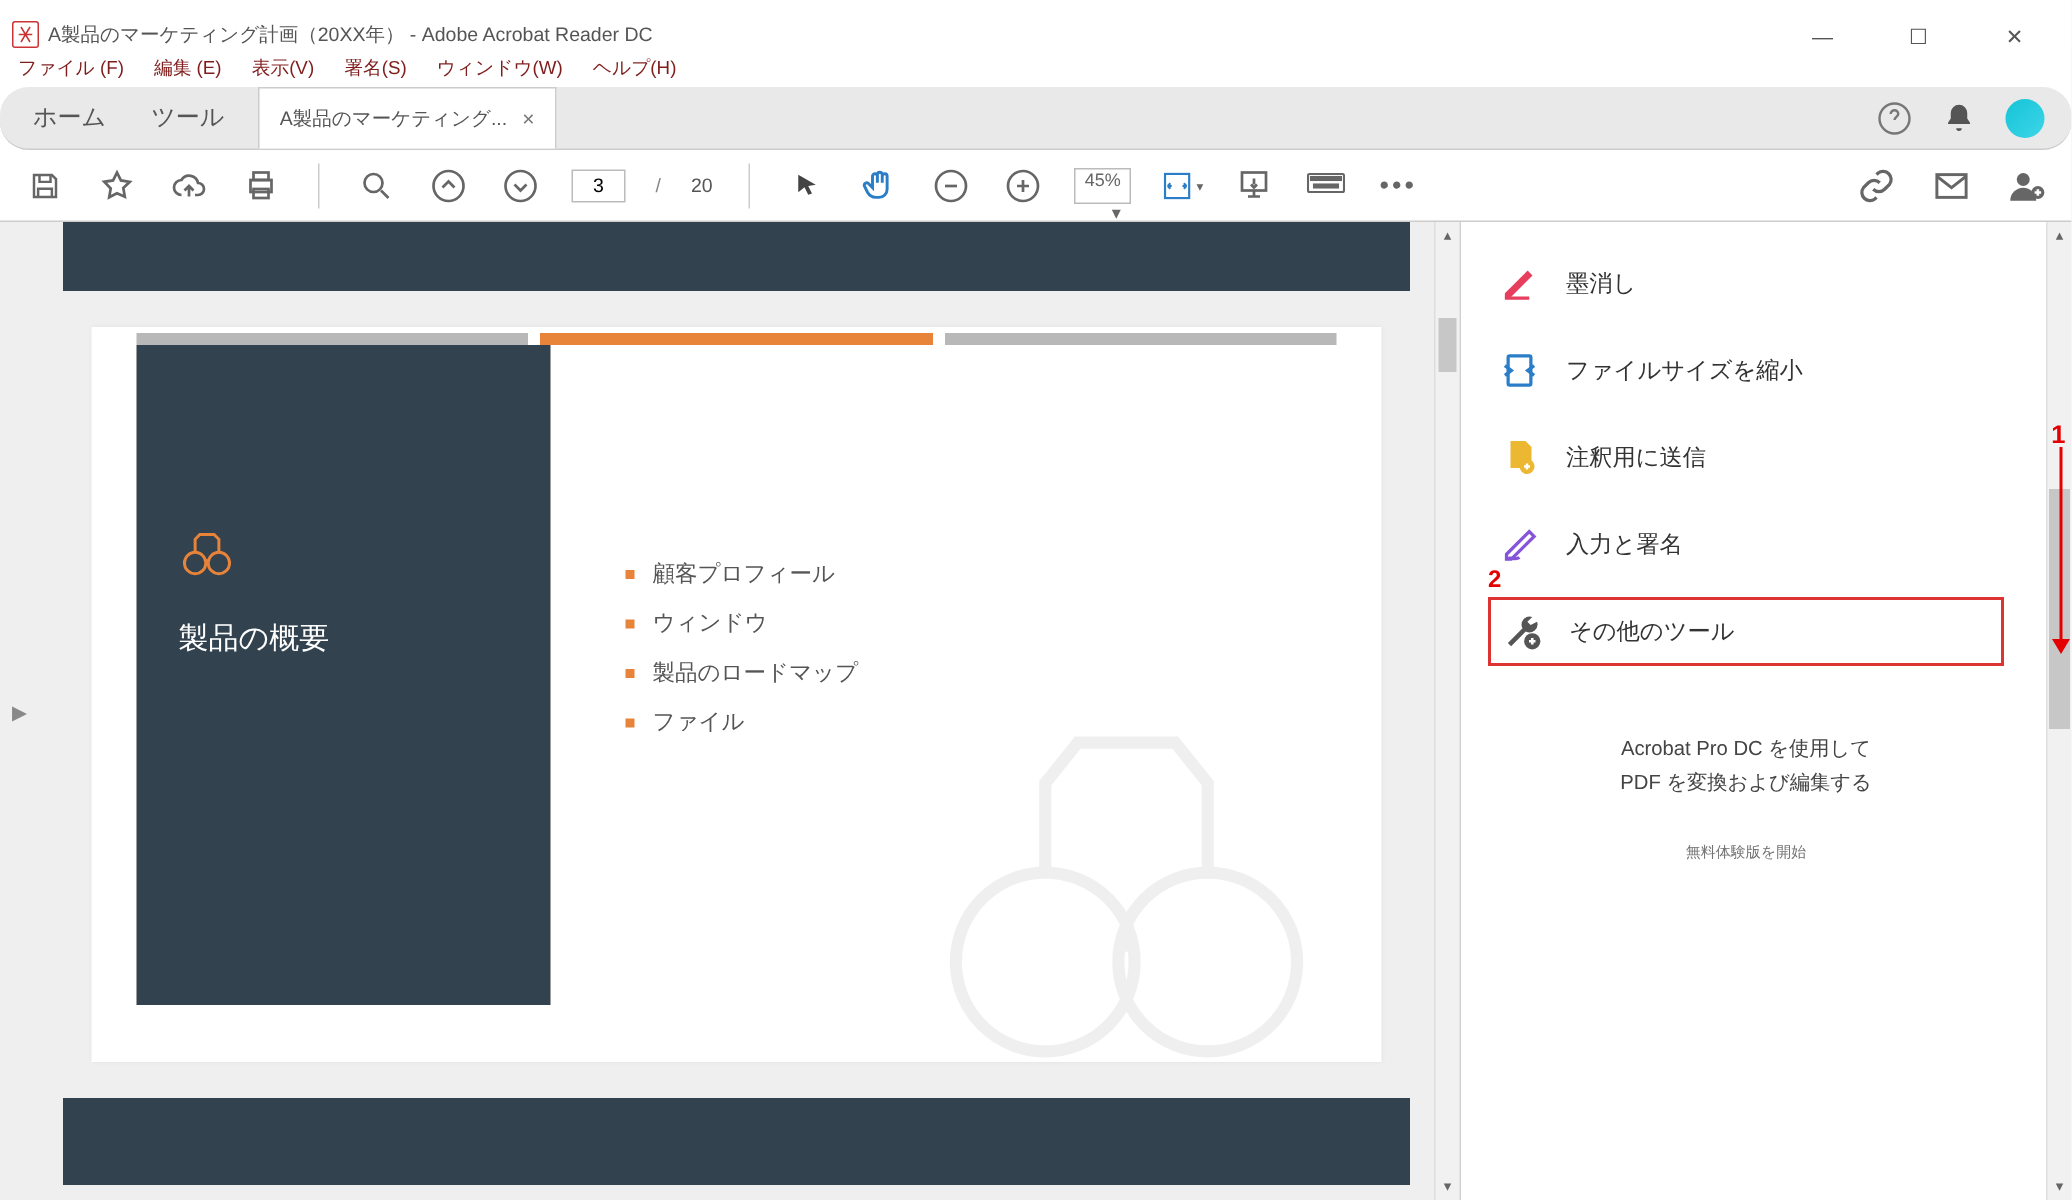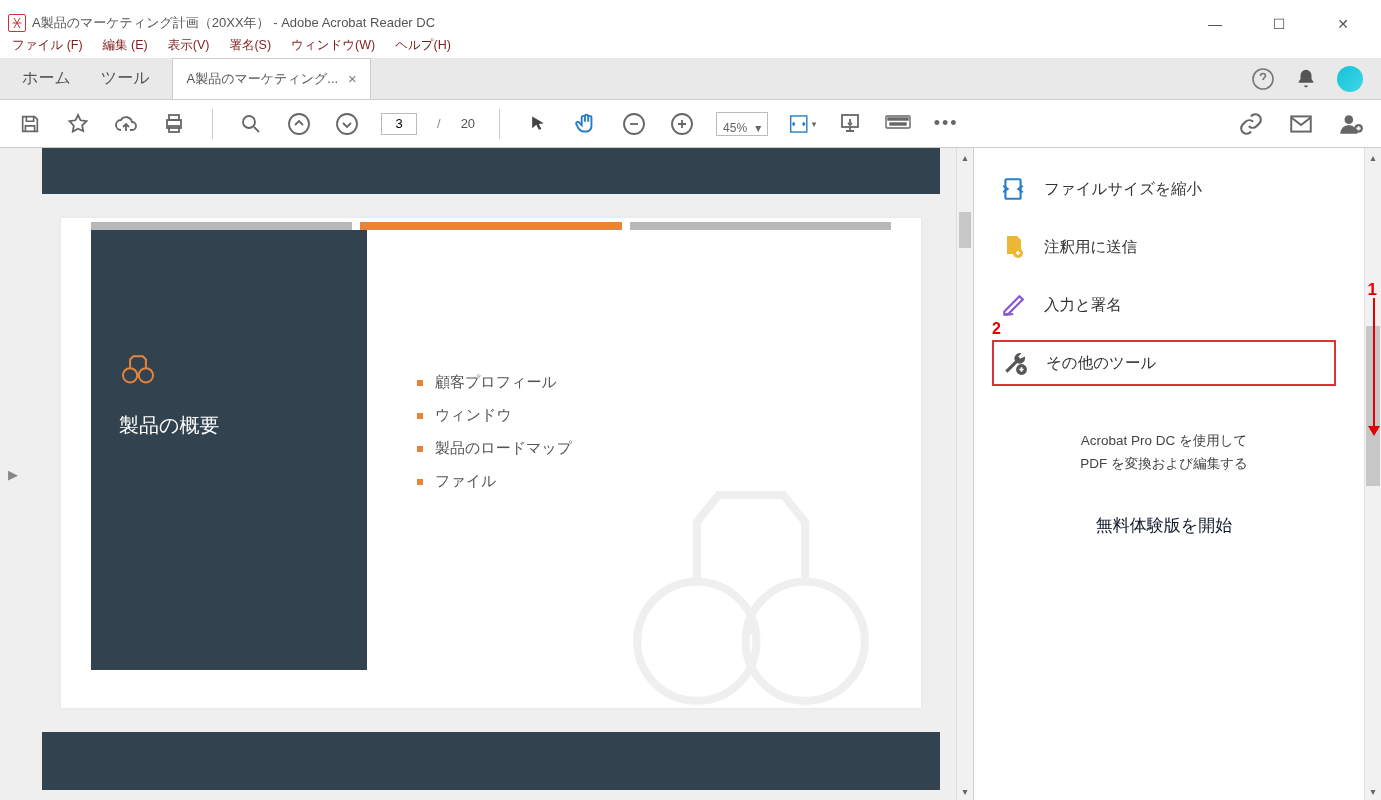--- a/index.html
+++ b/index.html
@@ -11,33 +11,33 @@
 .titlebar .app-icon svg { width: 12px; height: 12px; }
 .titlebar .title { flex: 1; font-size: 13px; color: #555; }
 .titlebar .win-controls { display: flex; gap: 24px; margin-right: 10px; }
 .titlebar .win-controls span { width: 40px; text-align: center; font-size: 14px; color: #555; }
 
 
 .menubar { height: 26px; display: flex; align-items: center; padding: 0 6px; gap: 8px; font-size: 12.5px; color: #7f1d1d; }
 .menubar span { padding: 3px 6px; cursor: default; }
 
 
-.tabrow { height: 42px; background: #e9e9e9; border-bottom: 1px solid #ccc; display: flex; align-items: stretch; }
+.tabrow { height: 42px; background: #e9e9e9; border-bottom: 1px solid #ccc; display: flex; align-items: stretch; border-radius: 19px; }
 .tabrow .nav { display: flex; align-items: center; padding: 0 22px; font-size: 16px; color: #555; gap: 30px; }
 .tabrow .tab { background: #fff; border: 1px solid #ccc; border-bottom: none; display: flex; align-items: center; padding: 0 14px; font-size: 13px; color: #555; gap: 10px; }
 .tabrow .tab .close { font-size: 14px; color: #777; }
 .tabrow .right { margin-left: auto; display: flex; align-items: center; gap: 20px; margin-right: 18px; color: #666; }
 .avatar { width: 26px; height: 26px; border-radius: 50%; background: linear-gradient(135deg,#15c3d6,#3dd6e8); position: relative; overflow: hidden; }
 
 
 .toolbar { height: 48px; border-bottom: 1px solid #ccc; display: flex; align-items: center; padding: 0 16px; gap: 20px; color: #666; }
 .toolbar .sep { width: 1px; height: 30px; background: #ccc; margin: 0 4px; }
 .toolbar .ico { display: flex; align-items: center; justify-content: center; width: 28px; height: 28px; }
 .toolbar .pageinput { width: 36px; height: 22px; border: 1px solid #bbb; text-align: center; font-size: 13px; }
-.toolbar .zoom { border: 1px solid #bbb; height: 24px; padding: 0 6px; display: flex; align-items: flex-end; gap: 8px; font-size: 12px; }
+.toolbar .zoom { border: 1px solid #bbb; height: 24px; padding: 0 6px; display: flex; align-items: flex-end; gap: 8px; font-size: 12px; flex-direction: column; }
 .toolbar .right-tools { margin-left: auto; display: flex; align-items: center; gap: 22px; }
 
 
 .content { display: flex; height: calc(100% - 148px); }
 .docpane { flex: 1; background: #efefef; position: relative; display: flex; }
 .gutterL { width: 26px; display: flex; align-items: center; justify-content: center; color: #888; }
 .pages { flex: 1; overflow: hidden; padding: 0 16px; position: relative; }
 .pageprev { height: 46px; background: #32434f; margin-bottom: 24px; }
 .page { background: #fff; width: 860px; height: 490px; margin: 0 auto; position: relative; box-shadow: 0 0 3px rgba(0,0,0,.06); }
 .pagenext { height: 58px; background: #32434f; margin-top: 24px; }
@@ -58,21 +58,21 @@
 .vscroll .thumb { position: absolute; top: 46px; left: 2px; right: 2px; height: 36px; background: #c7c7c7; }
 
 
 .rpanel { width: 408px; border-left: 1px solid #d0d0d0; background: #fff; display: flex; position: relative; }
 .rpanel .inner { flex: 1; padding: 18px 28px 0 18px; position: relative; }
 .rpanel .search { width: 100%; height: 36px; border: 1px solid #b5b5b5; padding: 0 12px; font-size: 14px; color: #999; display: flex; align-items: center; margin-bottom: 24px; }
 .rtool { display: flex; align-items: center; gap: 18px; height: 46px; font-size: 15.5px; color: #333; margin-bottom: 12px; padding: 4px 8px; }
 .rtool .ti { width: 26px; height: 26px; display: flex; align-items: center; justify-content: center; }
 .rtool.highlight { border: 2px solid #d33; }
 .rpromo { text-align: center; margin-top: 44px; font-size: 13.5px; color: #444; line-height: 1.7; }
-.rpromo a { display: block; margin-top: 36px; color: #0f172a; font-size: 17px; }
+.rpromo a { display: block; margin-top: 26px; color: #737373; font-size: 10px; }
 .rpanel .rscroll { width: 17px; background: #f1f1f1; border-left: 1px solid #e0e0e0; display: flex; flex-direction: column; align-items: center; }
 .rpanel .rscroll .arr { height: 18px; font-size: 10px; color: #666; display:flex; align-items:center; }
 .rpanel .rscroll .rtrack { flex: 1; position: relative; width: 100%; }
 .rpanel .rscroll .rthumb { position: absolute; top: 160px; left: 1px; right: 1px; height: 160px; background: #c7c7c7; }
 
 
 .ann1 { position: absolute; right: 4px; top: 280px; color: #e40000; font-weight: bold; font-size: 17px; z-index: 50; }
 .ann-arrow { position: absolute; right: 6px; top: 298px; width: 2px; height: 136px; background: #e40000; z-index: 49; }
 .ann-arrow::after { content: ""; position: absolute; bottom: -8px; left: -5px; border: 6px solid transparent; border-top: 10px solid #e40000; }
 .ann2 { position: absolute; color: #e40000; font-weight: bold; font-size: 16px; left: -2px; top: -22px; }
@@ -314,20 +314,29 @@
         </div>
       <div class="arr">▾</div>
     </div>
   </div>
 
   <div class="rpanel">
     <div class="inner">
 
       <div class="rtool">
         <span class="ti">
+            <svg width="26" height="26" viewBox="0 0 24 24" fill="none">
+              <path d="M3 18l14-14 3 3L6 21H3z" fill="#e83e5e"></path>
+              <rect x="3" y="20" width="15" height="2" fill="#e83e5e"></rect>
+            </svg>
+          </span>
+        <span>墨消し</span>
+      </div>
+      <div class="rtool">
+        <span class="ti">
             <svg width="26" height="26" viewBox="0 0 24 24" fill="none" stroke="#2a7ec8" stroke-width="2">
               <rect x="5" y="3" width="14" height="18" rx="1"></rect>
               <path d="M3 9l4 3-4 3M21 9l-4 3 4 3"></path>
             </svg>
           </span>
         <span>ファイルサイズを縮小</span>
       </div>
       <div class="rtool">
         <span class="ti">
             <svg width="24" height="26" viewBox="0 0 24 26" fill="#ecb731">

